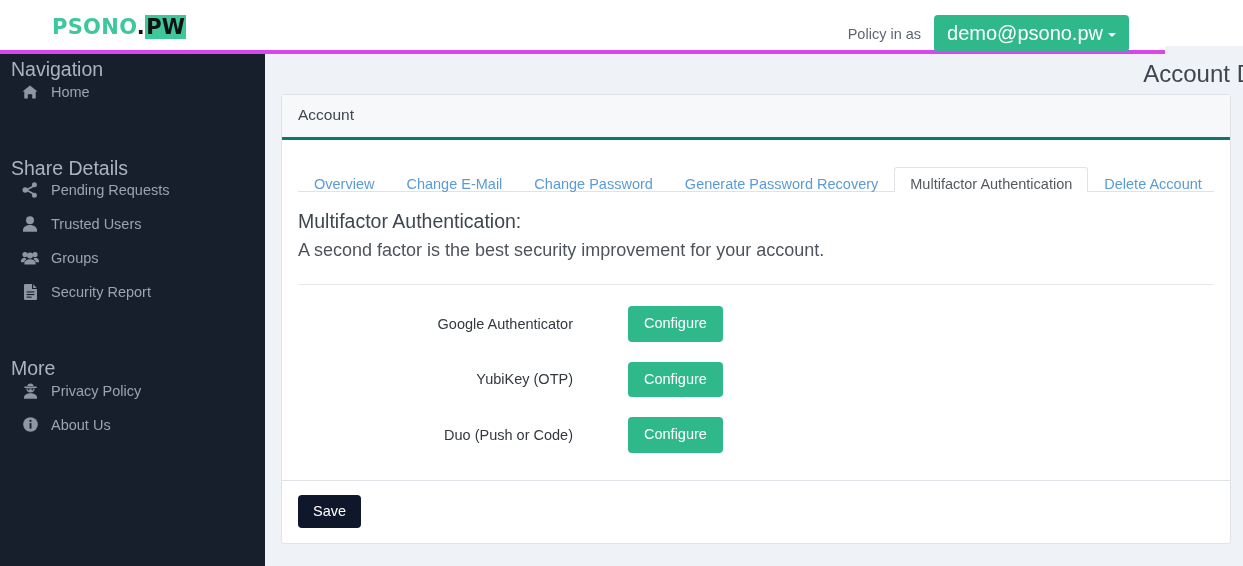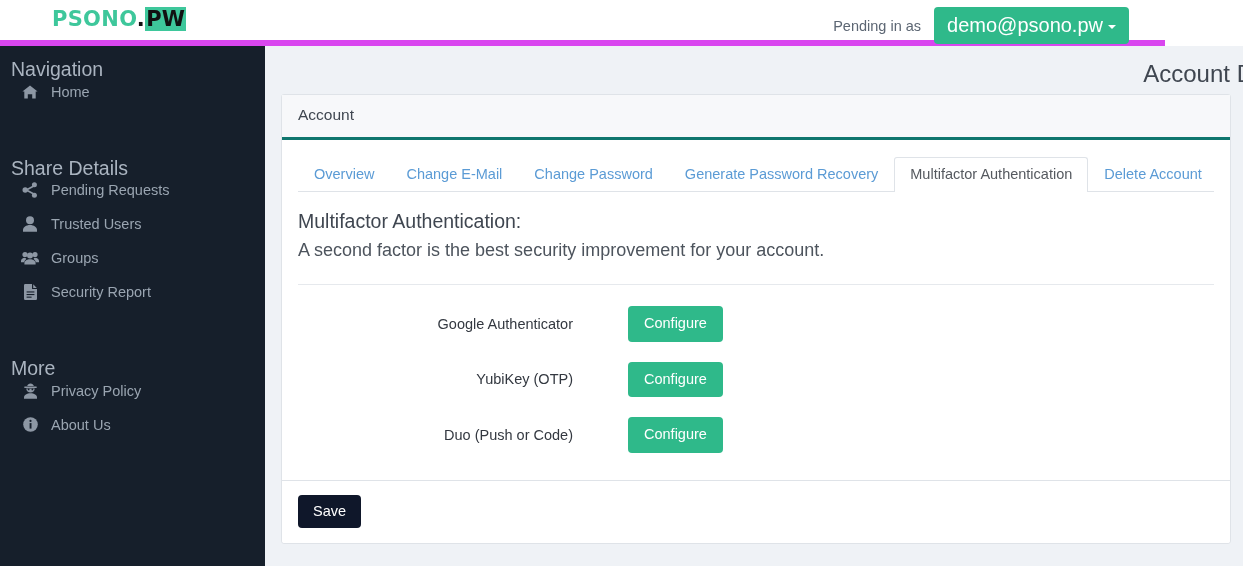--- a/index.html
+++ b/index.html
@@ -8,25 +8,25 @@
     width: 1243px;
     height: 566px;
     overflow: hidden;
     font-family: "Liberation Sans", sans-serif;
     background: #ffffff;
   }
 
   
   .topbar {
     position: absolute;
-    top: 0; left: 0;
+    top: 8px; left: 0;
     width: 1165px;
     height: 46px;
     background: #ffffff;
-    border-bottom: 6px solid #d946ef;
+    border-bottom: 4px solid #d946ef;
     display: flex;
     align-items: center;
     z-index: 5;
   }
   .brand {
     position: absolute;
     left: 52px;
     top: 9px;
     font-size: 21px;
     font-weight: 700;
@@ -156,21 +156,21 @@
     align-items: flex-end;
     border-bottom: 1px solid #dfe3e8;
     padding-left: 0;
     margin: 0 0 0 0;
     position: relative;
     height: 36px;
   }
   .tab {
     font-size: 14.5px;
     color: #5b9bd5;
-    padding: 9px 15px 10px 15px;
+    padding: 9px 15px 0 15px;
     cursor: pointer;
     line-height: 1;
     border: 1px solid transparent;
     border-bottom: none;
     margin-bottom: -1px;
     white-space: nowrap;
     background: transparent;
   }
   .tab.active {
     color: #55595f;
@@ -250,21 +250,21 @@
 </style>
 </head>
 <body>
 
 <div class="topbar">
   <div class="brand">
     <span class="psono">PSONO</span><span class="dot">.</span><span class="pw">PW</span>
   </div>
 
   <div class="signed-wrap">
-    <span class="signed-label">Pending in as</span>
+    <span class="signed-label">Policy in as</span>
     <button class="user-btn"><span>demo@psono.pw</span><span class="caret"></span></button>
   </div>
 </div>
 
 <div class="sidebar">
 
   <div class="side-head nav">Navigation</div>
 
   <div class="side-item">
     <span class="side-ico">

